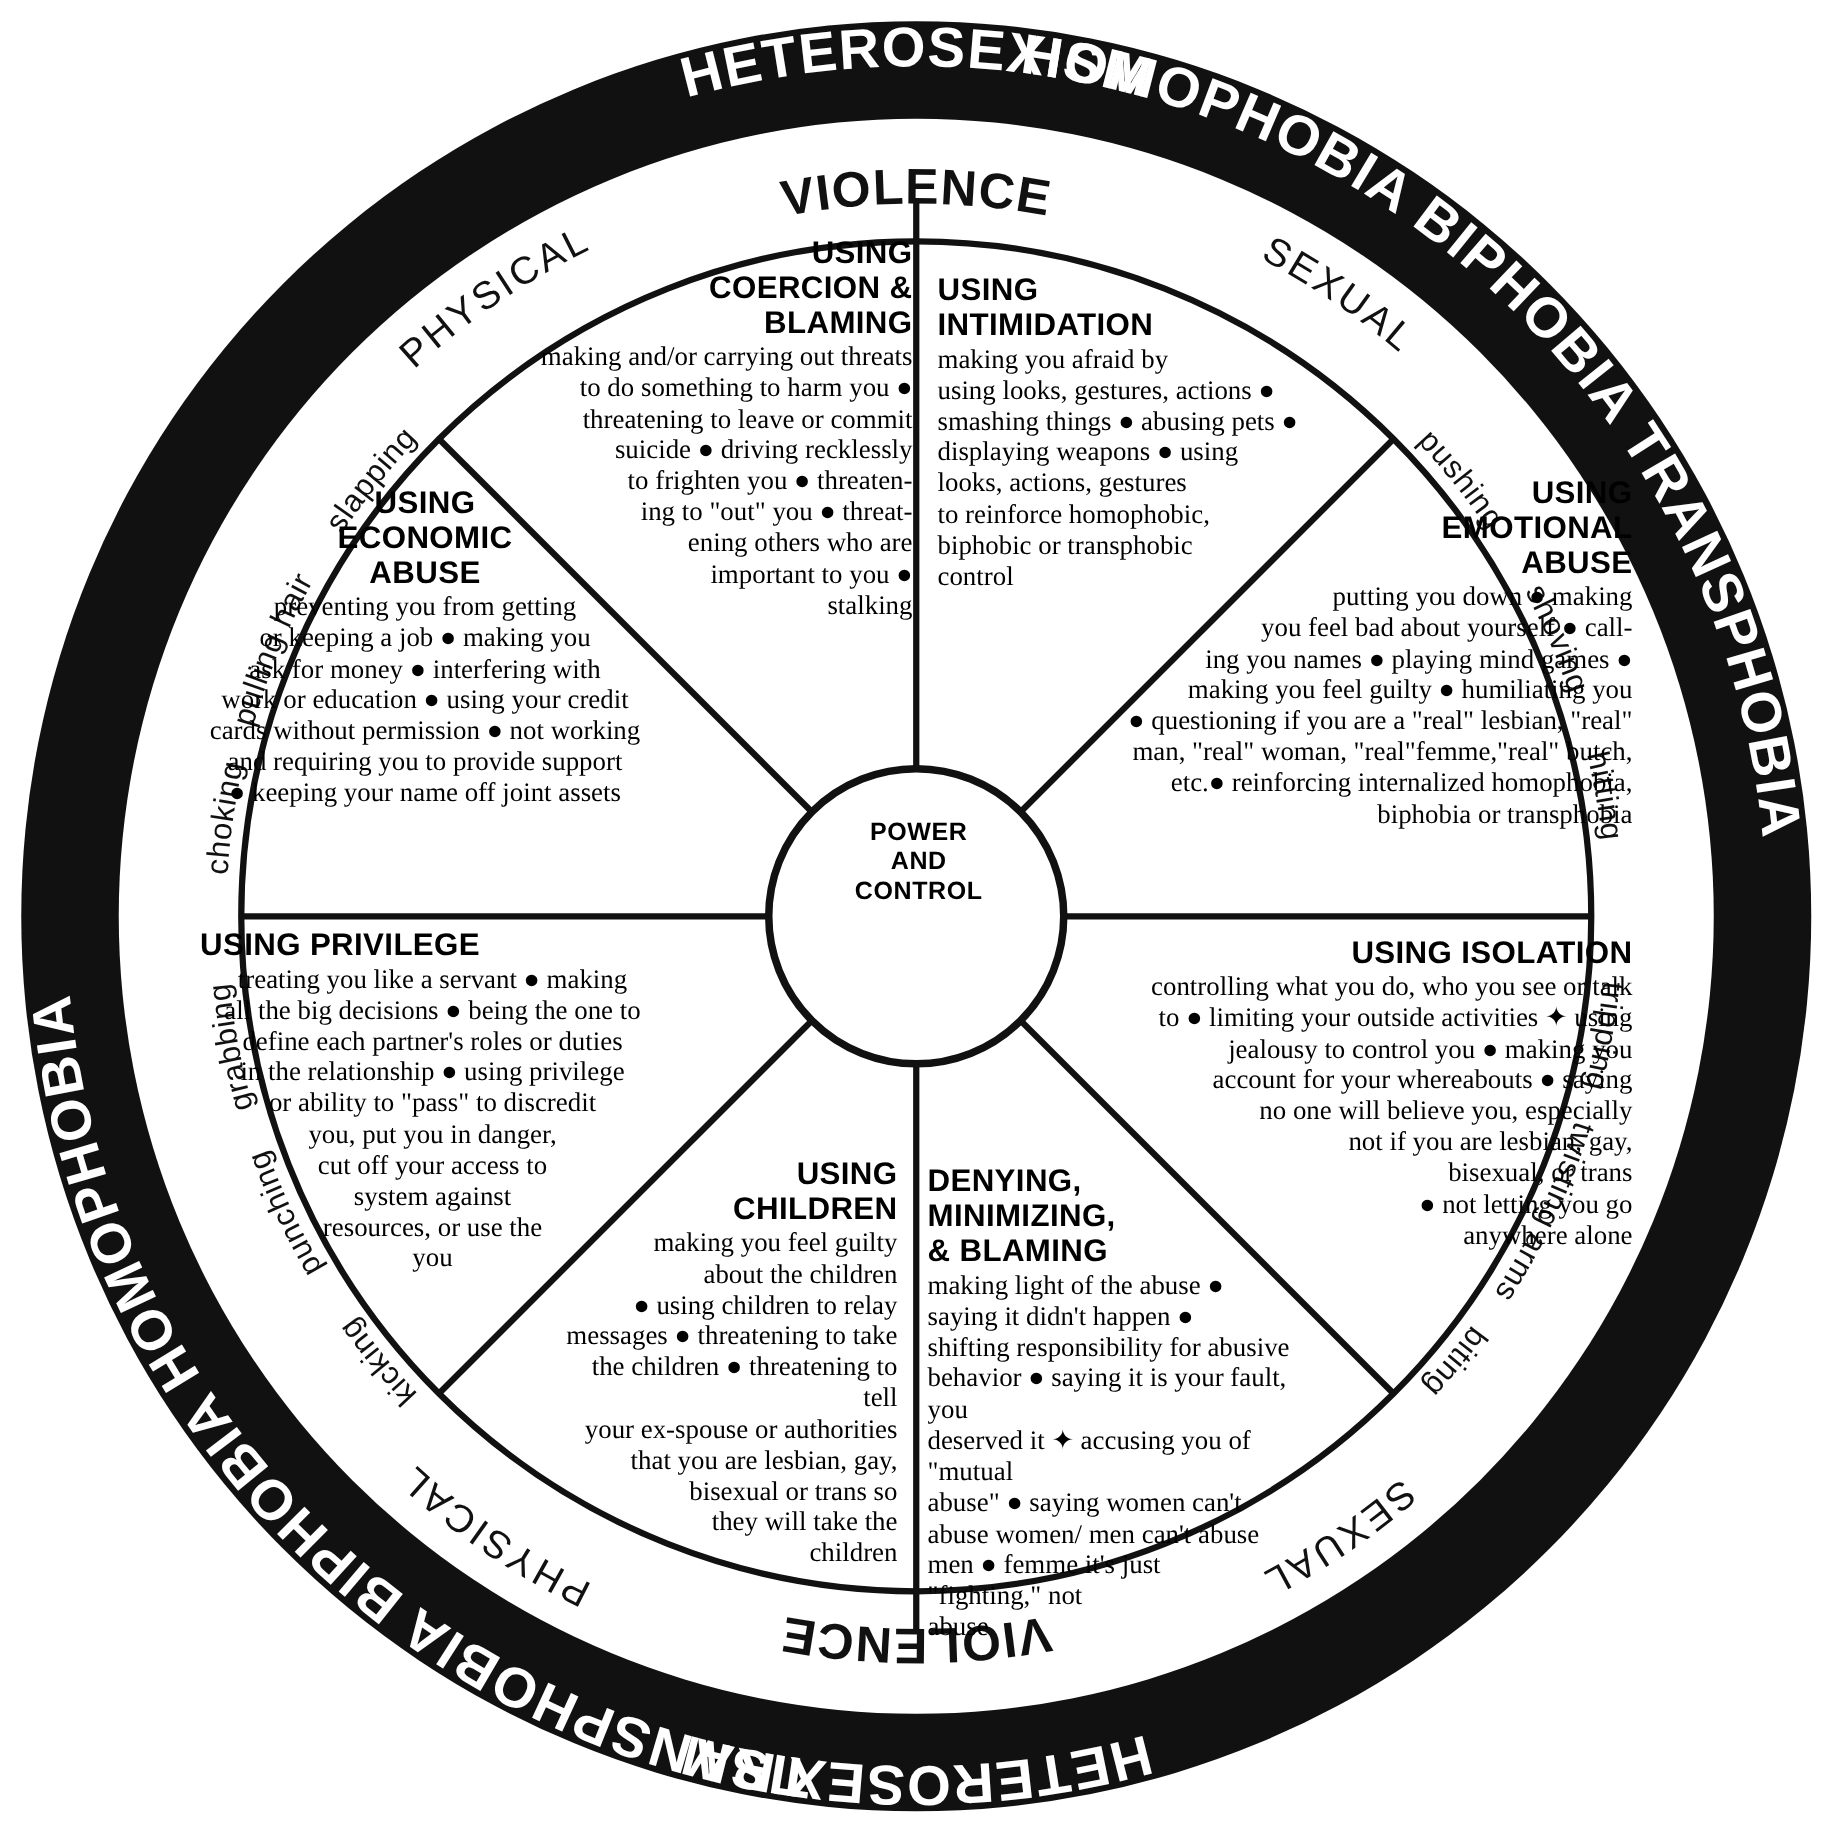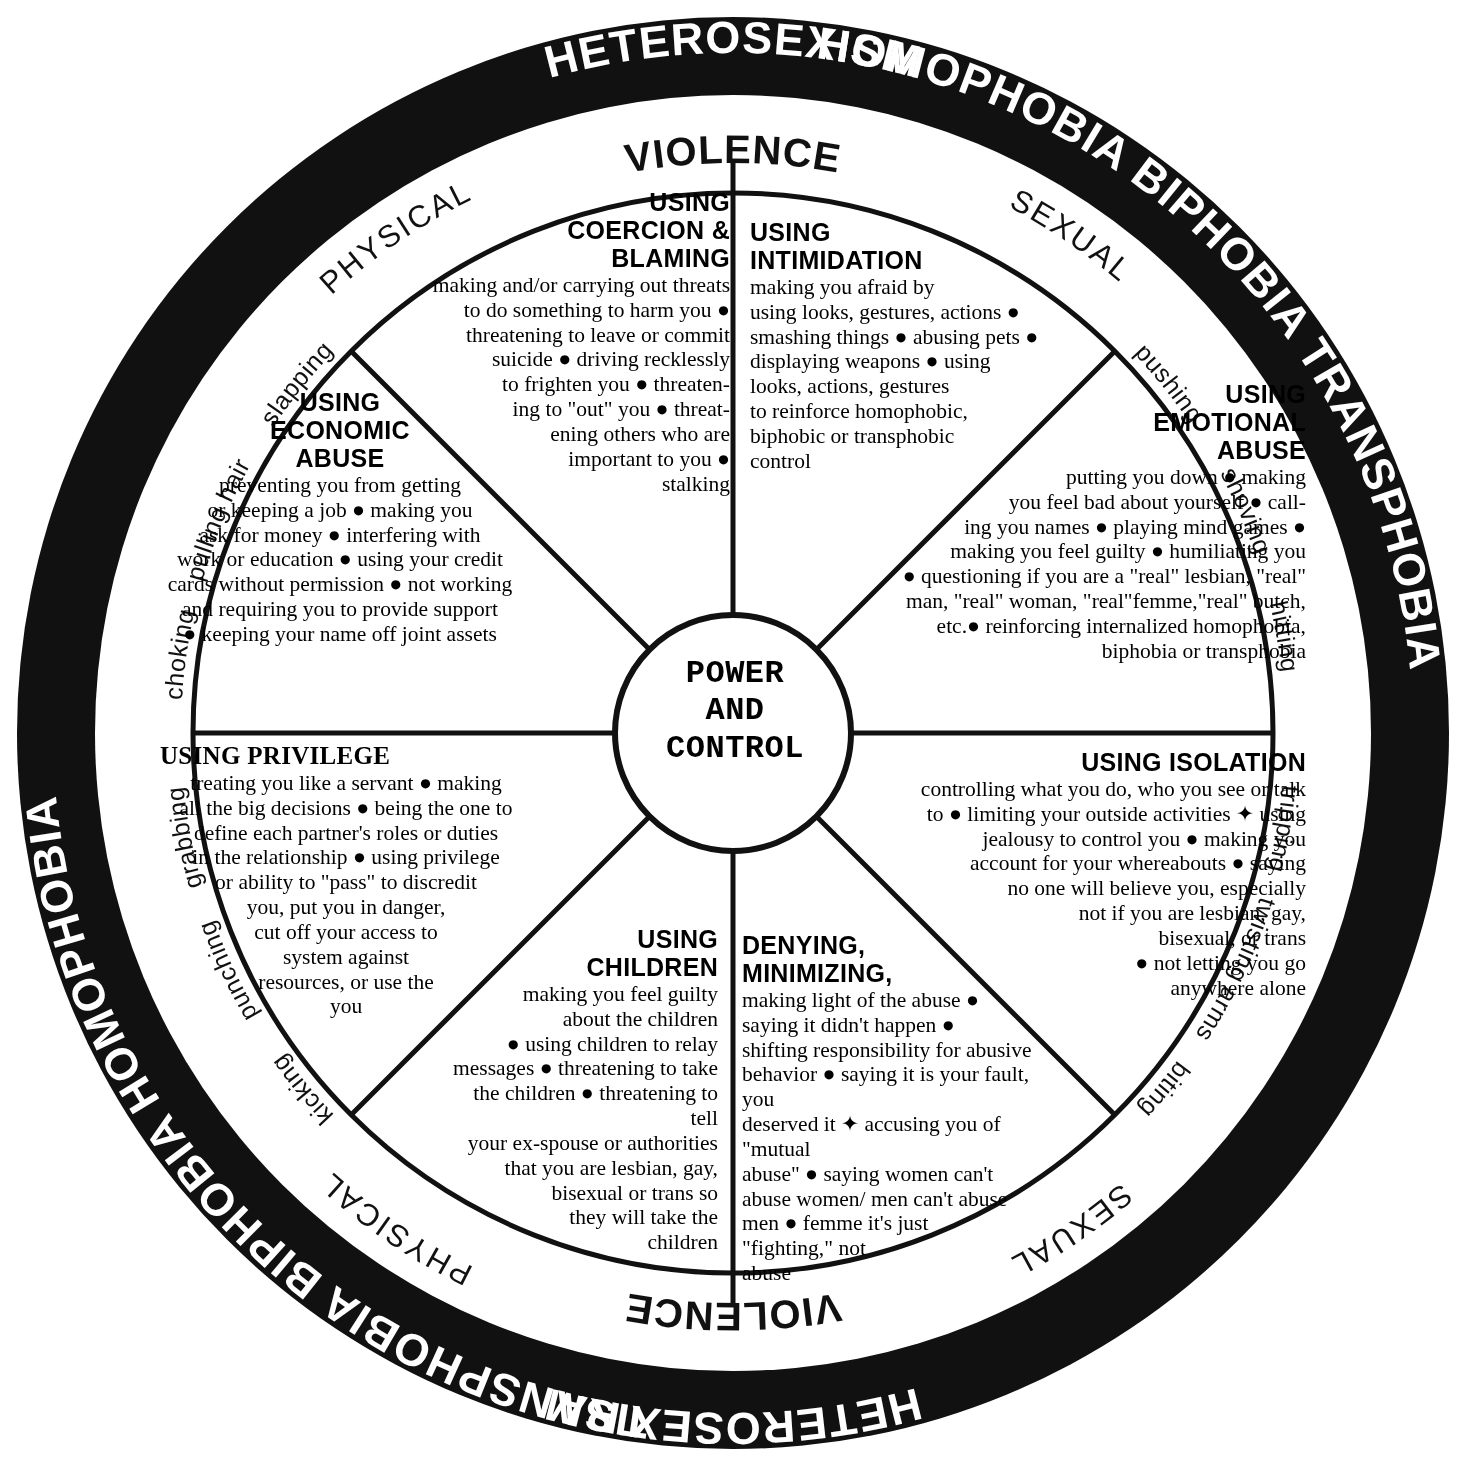--- a/index.html
+++ b/index.html
@@ -61,23 +61,23 @@
   #w-denying    {left:742px; top:892px;  width:320px;margin-top:39px;}
   #w-children   {left:448px; top:925px;  width:270px;}
   #w-privilege  {left:160px; top:742px;  width:372px;}
   #w-economic   {left:160px; top:388px;  width:360px;}
 
   
   #hubLabel{
     position:absolute;
     left:617px; top:655px; width:236px;
     text-align:center;
-    font-family:Liberation Mono, monospace;
+    font-family:Liberation Sans, sans-serif;
     font-weight:bold;
-    font-size:32px;
+    font-size:20px;
     line-height:1.17;
     color:#000;
     letter-spacing:0.5px;
   }
 </style>
 </head>
 <body>
 
 <div id="wheel">
 
@@ -268,20 +268,21 @@
         <div>bisexual,  or  trans</div>
         <div>● not letting you go</div>
         <div>anywhere alone</div>
       </span>
   </div>
 
   <div class="wedge ta-l" id="w-denying">
     <span class="hd">
         <div>DENYING,</div>
         <div>MINIMIZING,</div>
+        <div>&amp; BLAMING</div>
       </span>
     <span class="bd">
         <div>making light of the abuse ●</div>
         <div>saying it didn't happen ●</div>
         <div>shifting responsibility for abusive</div>
         <div>behavior ● saying it is your fault, you</div>
         <div>deserved it ✦ accusing you of "mutual</div>
         <div>abuse" ● saying women can't</div>
         <div>abuse women/ men can't abuse</div>
         <div>men ● femme it's just</div>
@@ -303,21 +304,21 @@
         <div>the children ● threatening to tell</div>
         <div>your ex-spouse or authorities</div>
         <div>that you are lesbian, gay,</div>
         <div>bisexual or trans so</div>
         <div>they will take the</div>
         <div>children</div>
       </span>
   </div>
 
   <div class="wedge ta-c" id="w-privilege">
-    <span class="hd ta-l" style="text-align: left; font-family: Liberation Serif, serif;">
+    <span class="hd ta-l" style="text-align: left;">
         <div>USING PRIVILEGE</div>
       </span>
     <span class="bd">
         <div>treating you like a servant ● making</div>
         <div>all the big decisions ● being the one to</div>
         <div>define each partner's roles or duties</div>
         <div>in the relationship ● using privilege</div>
         <div>or ability to "pass" to discredit</div>
         <div>you, put you in danger,</div>
         <div>cut off your access to</div>

